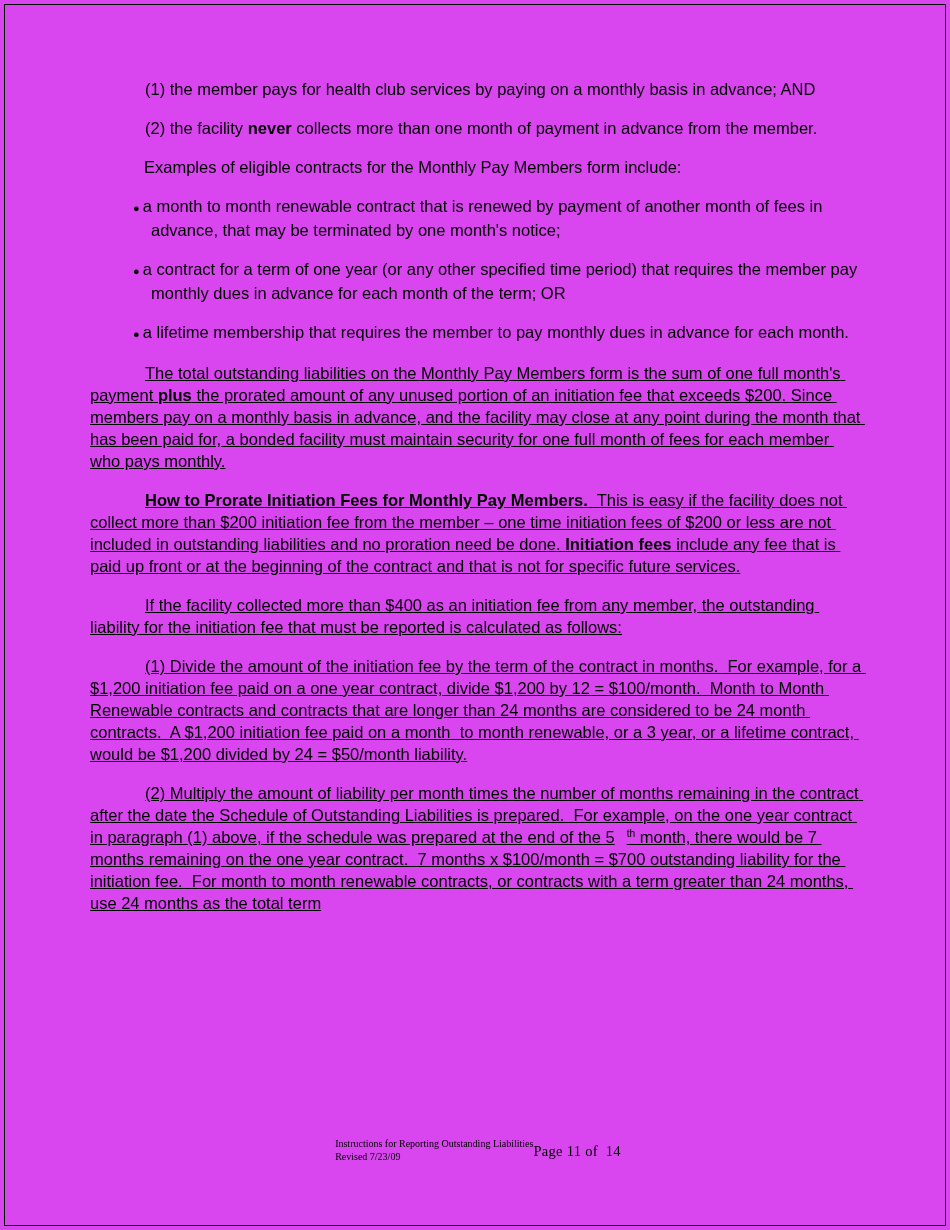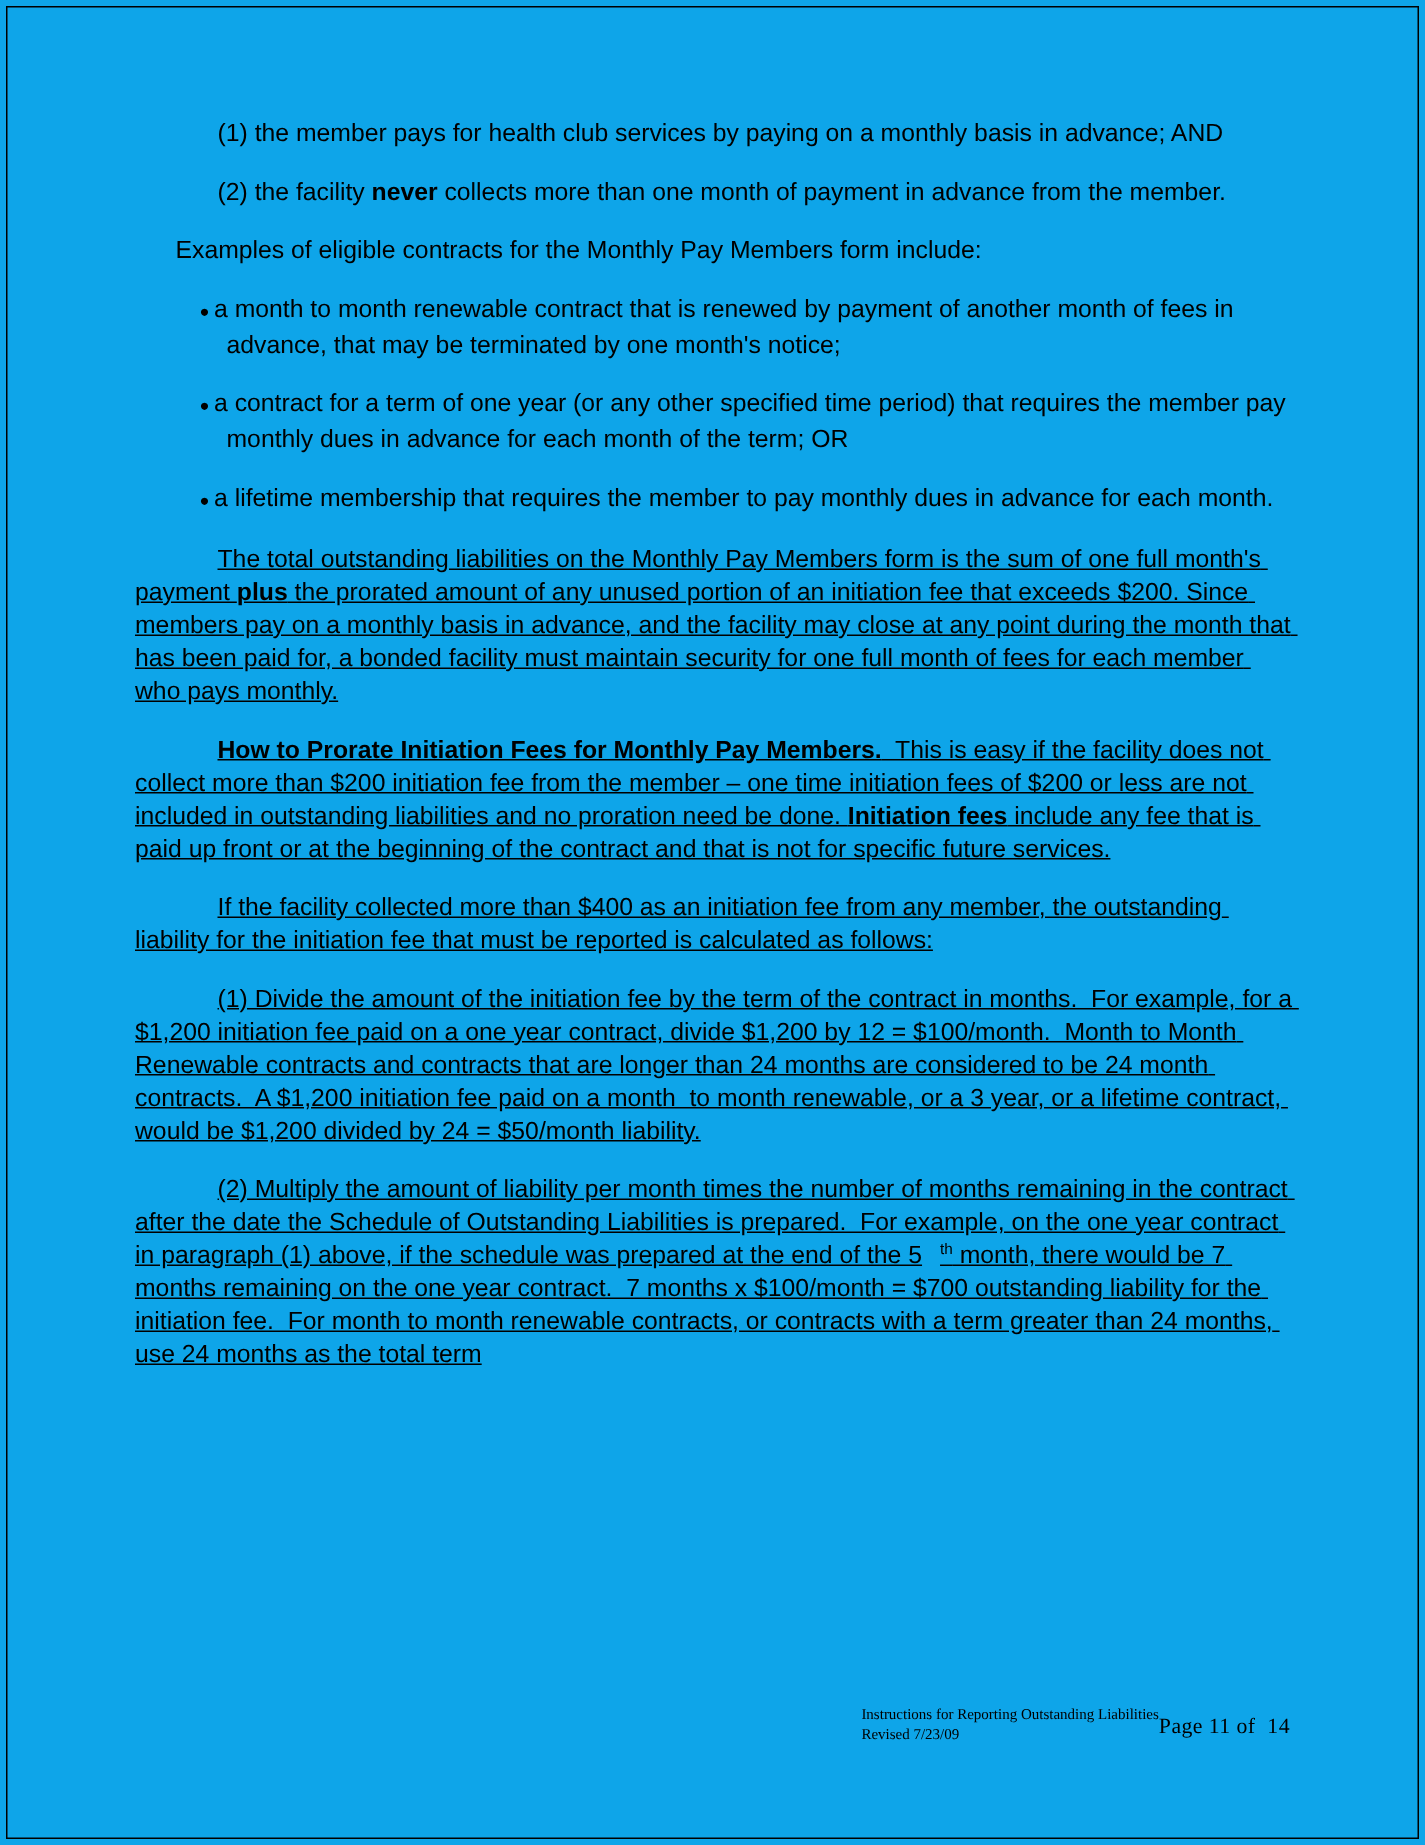--- a/index.html
+++ b/index.html
@@ -3,21 +3,21 @@
 <meta charset="utf-8">
 <style>
   * { margin: 0; padding: 0; box-sizing: border-box; }
   html, body { background: #ffffff; }
   body { font-family: "Liberation Sans", "DejaVu Sans", sans-serif; }
 
   .page {
     position: relative;
     width: 950px;
     height: 1230px;
-    background: #0ea5e9;
+    background: #d946ef;
     overflow: hidden;
   }
   .page-border {
     position: absolute;
     inset: 4px;
     border: 1px solid #000000;
     pointer-events: none;
   }
 
   .doc-body {
@@ -26,40 +26,40 @@
     top: 78px;
     width: 772px;
     font-size: 16.5px;
     line-height: 22px;
     color: #000000;
     text-align: left;
   }
   .block { white-space: pre-wrap; margin-bottom: 17px; }
   .block.item   { margin-left: 55px; padding-left: 26px; text-indent: -26px; }
   .block.arrow  { margin-left: 55px; font-weight: bold; }
-  .block.plain  { margin-left: 27px; }
+  .block.plain  { margin-left: 54px; }
   .block.bullet { margin-left: 43px; padding-left: 18px; text-indent: -18px; }
   .block.body   { text-indent: 55px; text-decoration: underline; }
 
   .bullet-marker { font-size: 11px; }
 
   .block sup {
     font-size: 0.62em;
     vertical-align: super;
     line-height: 0;
     padding-left: 12px;
   }
 
   .footer {
     position: absolute;
     left: 96px;
     right: 90px;
     top: 1138px;
     display: flex;
-    justify-content: flex-end;
+    justify-content: center;
     align-items: flex-start;
     color: #000000;
   }
   .footer-left {
     font-family: "Liberation Serif", "DejaVu Serif", serif;
     font-size: 10px;
     line-height: 12.5px;
   }
   .footer-right {
     font-family: "Liberation Serif", "DejaVu Serif", serif;

